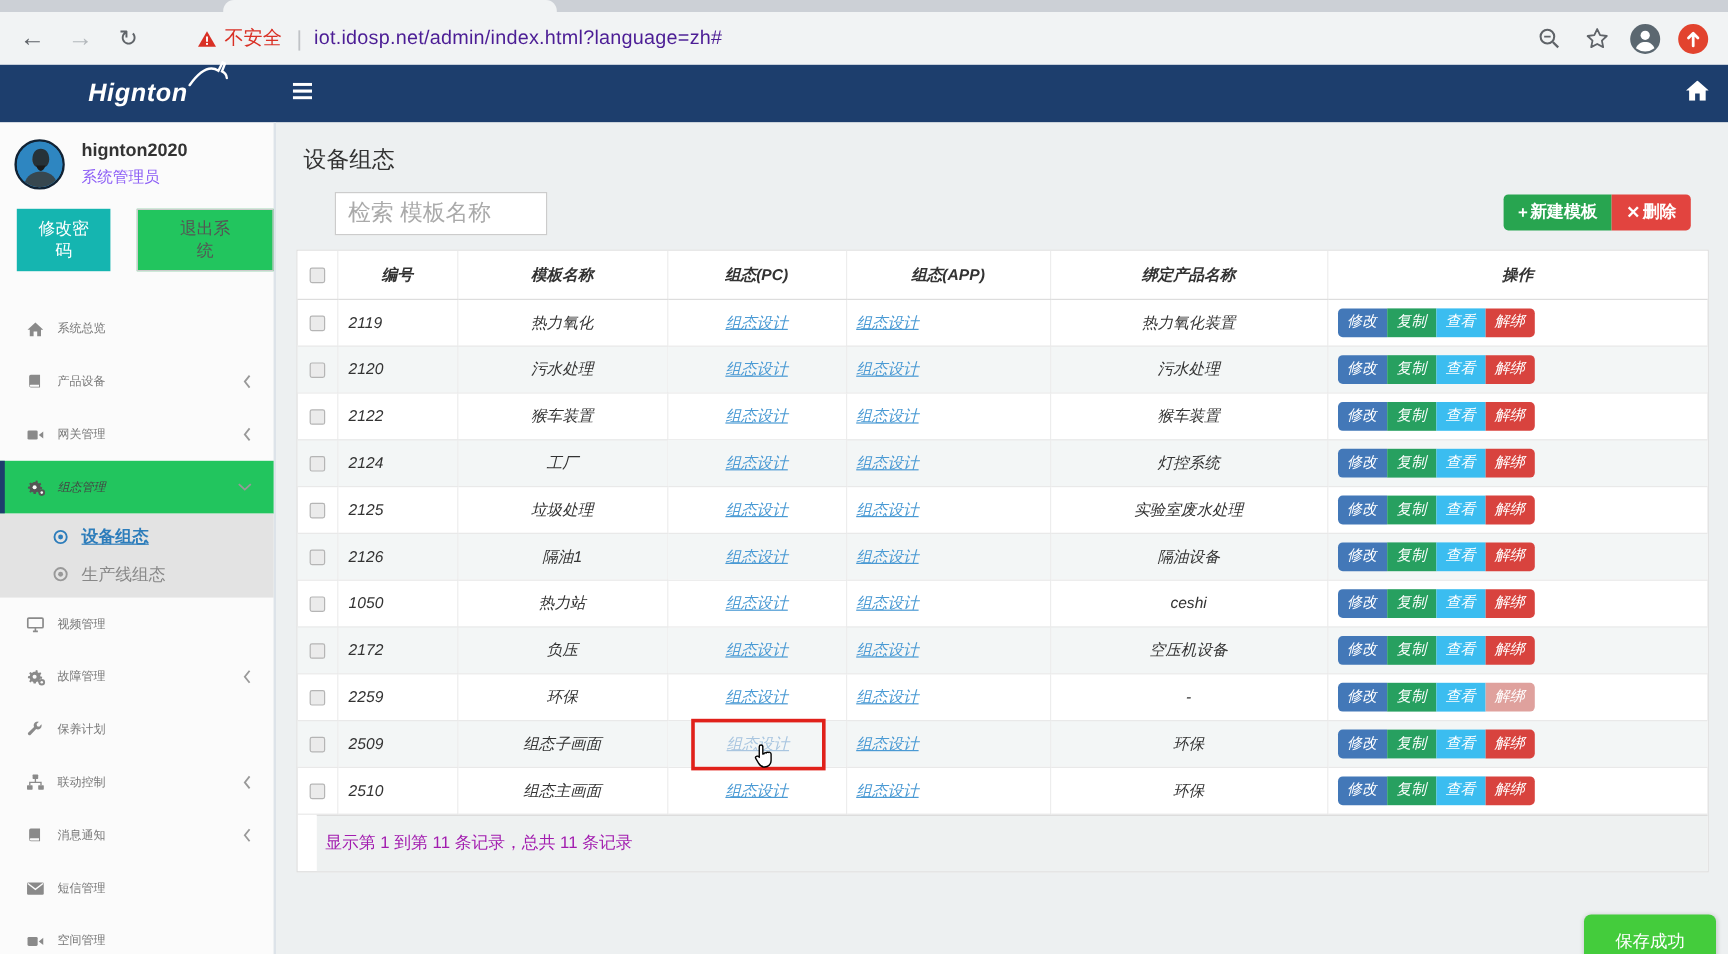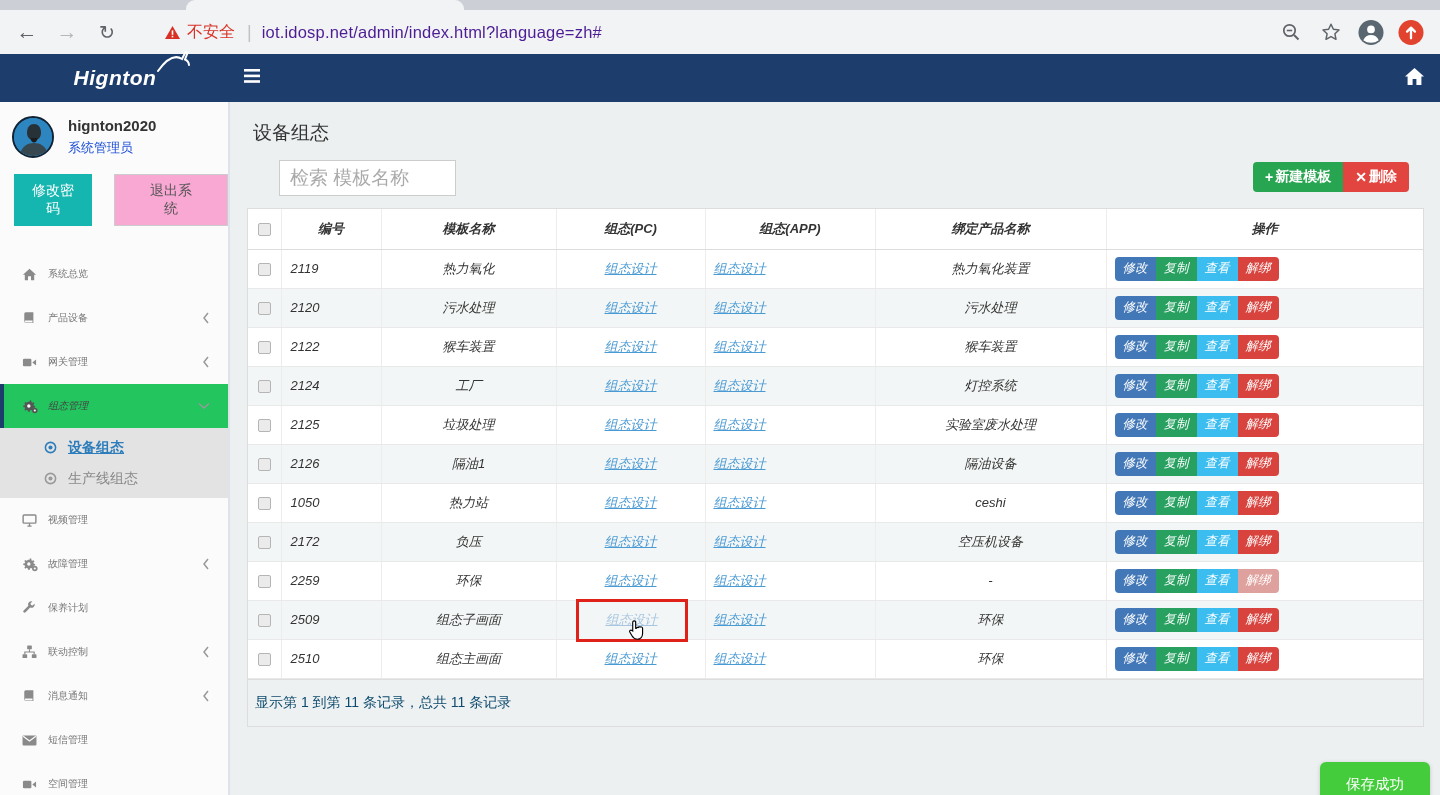--- a/index.html
+++ b/index.html
@@ -34,24 +34,24 @@
   .sidebar { position:absolute; top:0; left:0; width:230px; height:100%;
     background:#fbfbfb; border-right:2px solid #dde3e9; }
   .content { position:absolute; top:0; left:230px; right:0; bottom:0; background:#edf0f1; overflow:hidden; }
 
   
   .user-block { display:flex; align-items:center; padding:14px 0 6px 12px; }
   .avatar { width:42px; height:42px; border-radius:50%; background:#2e86c1; overflow:hidden; flex:none;
     border:2px solid #123; position:relative; }
   .user-meta { margin-left:14px; }
   .user-name { font-size:15px; font-weight:bold; color:#333; }
-  .user-role { font-size:13px; color:#1d4ed8; margin-top:5px; }
+  .user-role { font-size:13px; color:#8b5cf6; margin-top:5px; }
   .user-actions { display:flex; gap:22px; padding:10px 0 14px 14px; }
   .btn-teal { background:#15b5b0; color:#fff; border:none; font-size:14px; padding:7px 15px; cursor:pointer; }
-  .btn-plain { background:#f9a8d4; color:#555; border:1px solid #ccc; font-size:14px; padding:7px 32px; cursor:pointer; }
+  .btn-plain { background:#22c55e; color:#555; border:1px solid #ccc; font-size:14px; padding:7px 32px; cursor:pointer; }
 
   .menu { margin-top:12px; }
   .menu-item { height:44px; display:flex; align-items:center; padding:0 18px 0 18px;
     color:#777; font-size:10px; cursor:pointer; border-left:4px solid transparent; }
   .menu-item .mi-icon { width:26px; color:#8a8a8a; display:inline-flex; }
   .menu-item .mi-chev { margin-left:auto; color:#999; display:inline-flex; }
   .menu-item.active { background:#22c55e; border-left:4px solid #1d3e6d; color:#444;font-style:italic; }
   .menu-item.active .mi-icon { color:#555; }
   .submenu { background:#e3e3e3; padding:4px 0; }
   .submenu-item { height:31px; display:flex; align-items:center; padding-left:44px;
@@ -93,21 +93,21 @@
   .act-view { background:#3bbdf0; }
   .act-unbind { background:#d8433e; border-radius:0 4px 4px 0; }
   .act-unbind.disabled { background:#dfa19d; }
 
   td.c-pc { position:relative; }
   .hl-box { position:absolute; left:19px; right:17px; top:-2px; bottom:-3px;
     border:3px solid #e0211a; display:flex; align-items:center; justify-content:center; }
   .cursor-svg { position:absolute; left:50%; top:17px; margin-left:-6px; }
 
   .table-footer { background:#eef1f1; border-top:1px solid #ddd; padding:14px 7px;
-    font-size:14px; color:#0c4a6e; }
+    font-size:14px; color:#a21caf;margin-left:16px; }
 
   .toast { position:absolute; right:10px; bottom:-15px; background:#44cc3c; color:#fff;
     font-size:14.5px; padding:13px 26px 16px; border-radius:6px; box-shadow:0 1px 4px rgba(0,0,0,.18); }
 </style>
 </head>
 <body>
 
 <div class="tabstrip">
   <div class="tab"></div>
 </div>

